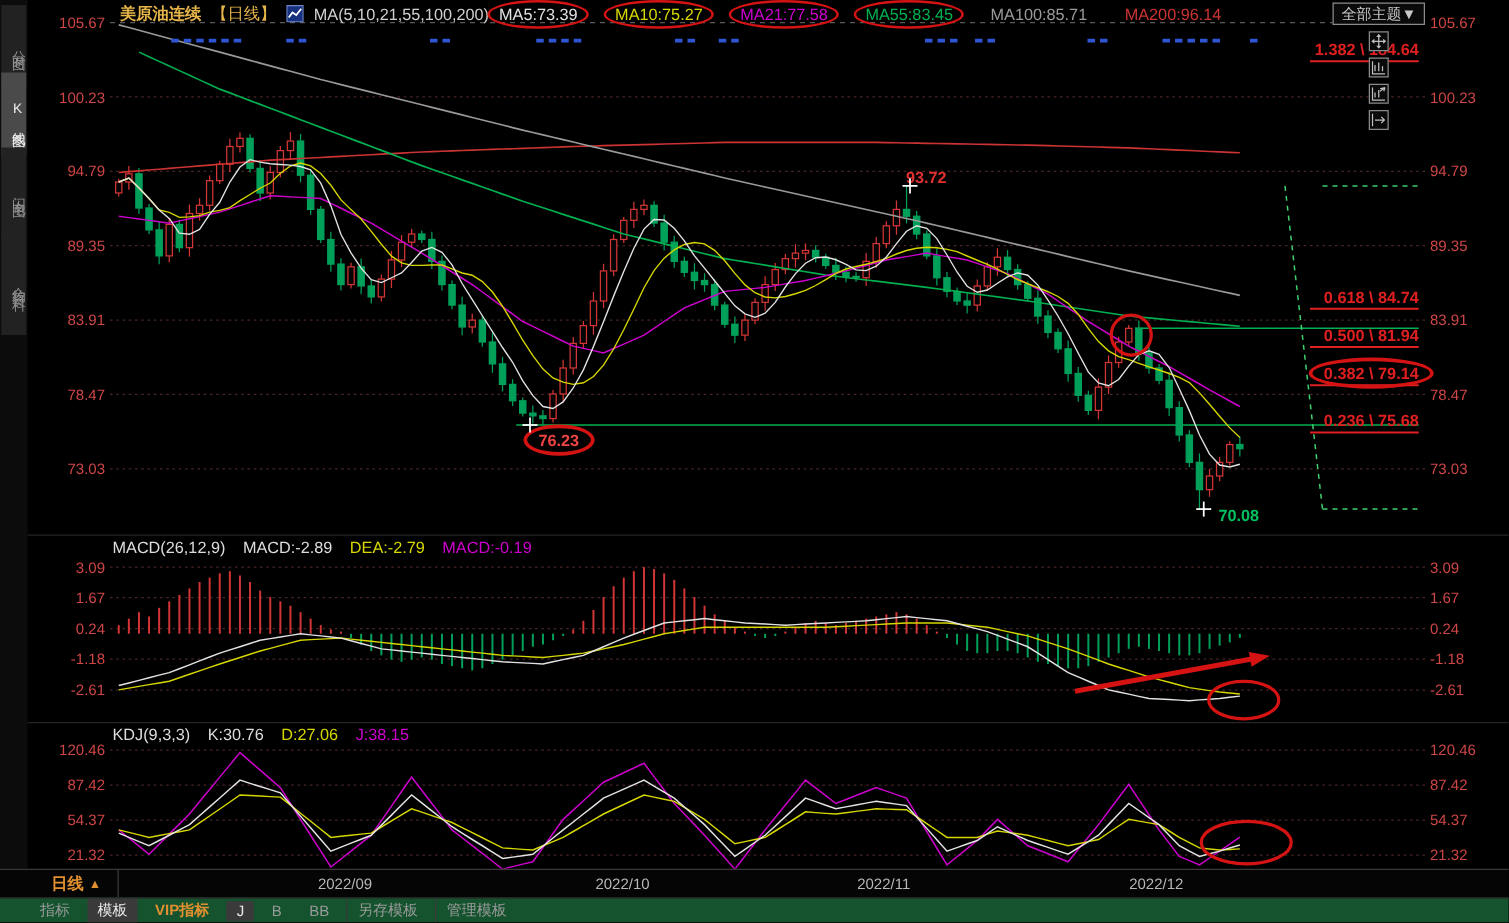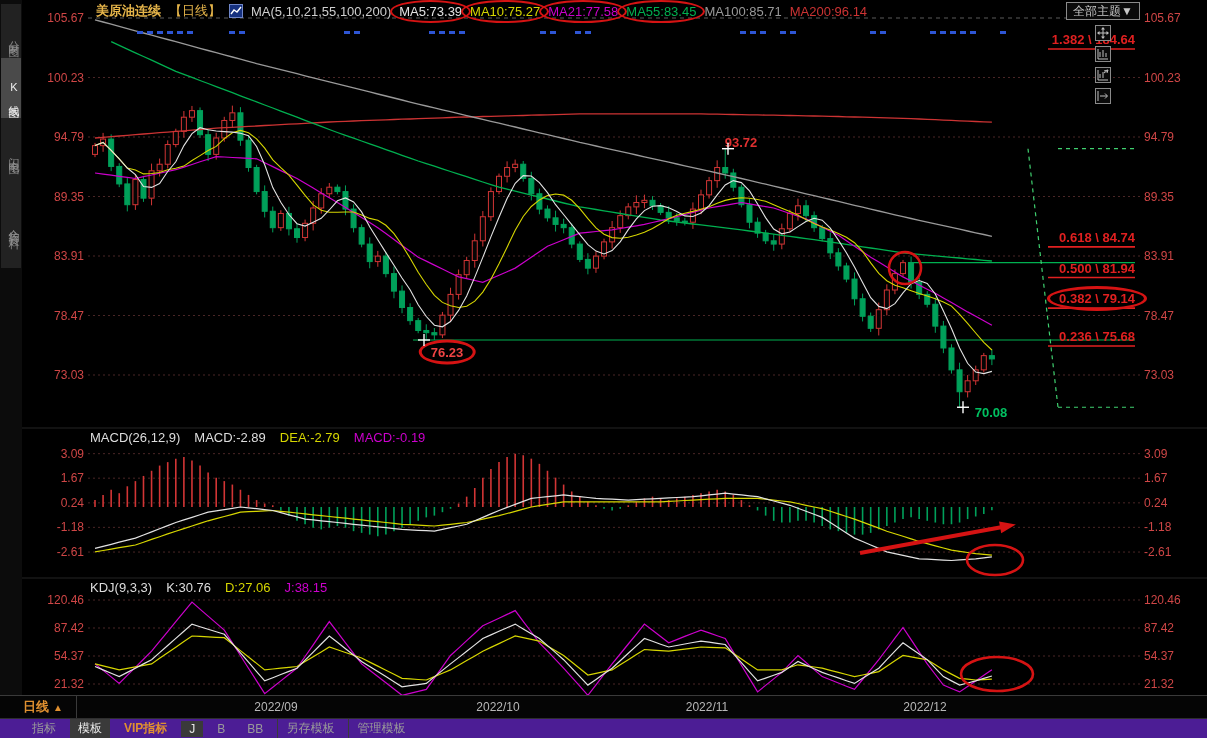--- a/index.html
+++ b/index.html
@@ -39,26 +39,26 @@
   .fib-label{position:absolute;right:72px;color:#e02020;font-size:13px;font-weight:bold;z-index:3;}
   .fib-label.ring2{position:absolute;}
   .ring2{position:relative;}
   .ring2::after{content:"";position:absolute;inset:-5px -12px;border:3px solid #d51313;
     border-radius:50%;pointer-events:none;}
   
   .mk-label{position:absolute;transform:translate(-50%,-50%);font-size:13px;font-weight:bold;z-index:3;}
   
   #bottom-axis{position:absolute;left:0;top:695px;width:1207px;height:23px;
     border-top:1px solid #3a3a3a;background:#050505;z-index:4;}
-  #period-cell{position:absolute;left:10px;top:0;width:66px;height:22px;border-right:1px solid #3a3a3a;
+  #period-cell{position:absolute;left:28px;top:0;width:66px;height:22px;border-right:1px solid #3a3a3a;
     color:#e09030;font-size:13px;font-weight:bold;display:flex;align-items:center;
     justify-content:center;gap:4px;cursor:pointer;}
   .xdate{position:absolute;top:4px;transform:translateX(-50%);color:#b8b8b8;font-size:12px;}
   
-  #toolbar{position:absolute;left:0;top:718px;width:1207px;height:20px;background:#4c1d95;
+  #toolbar{position:absolute;left:0;top:718px;width:1207px;height:20px;background:#14532d;
     border-top:1px solid #2e2e2e;display:flex;align-items:center;padding-left:24px;
     gap:6px;font-size:12px;color:#9a9a9a;z-index:4;box-sizing:border-box;}
   .titem{padding:1px 8px;cursor:pointer;}
   .titem.raised{background:#3a3a3a;color:#e8e8e8;}
   .titem.vip{color:#e09030;font-weight:bold;}
   .titem.sep{border-left:1px solid #3a3a3a;}
 </style>
 </head>
 <body>
 
@@ -525,21 +525,21 @@
   <header id="top-header">
     <span class="hdr-title">美原油连续</span>
     <span class="hdr-tag">【日线】</span>
     <span style="display:inline-flex;">
       <svg width="14" height="14">
           <rect x="0.5" y="0.5" width="13" height="13" fill="#16317f" stroke="#6f86c8"></rect>
       <polyline points="2,10 5,6 8,8 12,3" fill="none" stroke="#ffffff" stroke-width="1.4"></polyline>
         </svg>
     </span>
     <span class="hdr-param">MA(5,10,21,55,100,200)</span>
-    <span id="ma-list" style="display:inline-flex;gap:8px;">
+    <span id="ma-list" style="display:inline-flex;gap:30px;">
         <span class="ma-item ring" style="color: rgb(226, 226, 226);">MA5:73.39</span>
         <span class="ma-item ring" style="color: rgb(214, 214, 0);">MA10:75.27</span>
         <span class="ma-item ring" style="color: rgb(204, 0, 204);">MA21:77.58</span>
         <span class="ma-item ring" style="color: rgb(0, 176, 80);">MA55:83.45</span>
         <span class="ma-item" style="color: rgb(153, 153, 153);">MA100:85.71</span>
         <span class="ma-item" style="color: rgb(204, 51, 51);">MA200:96.14</span>
       </span>
   </header>
 
   <div id="top-right">

